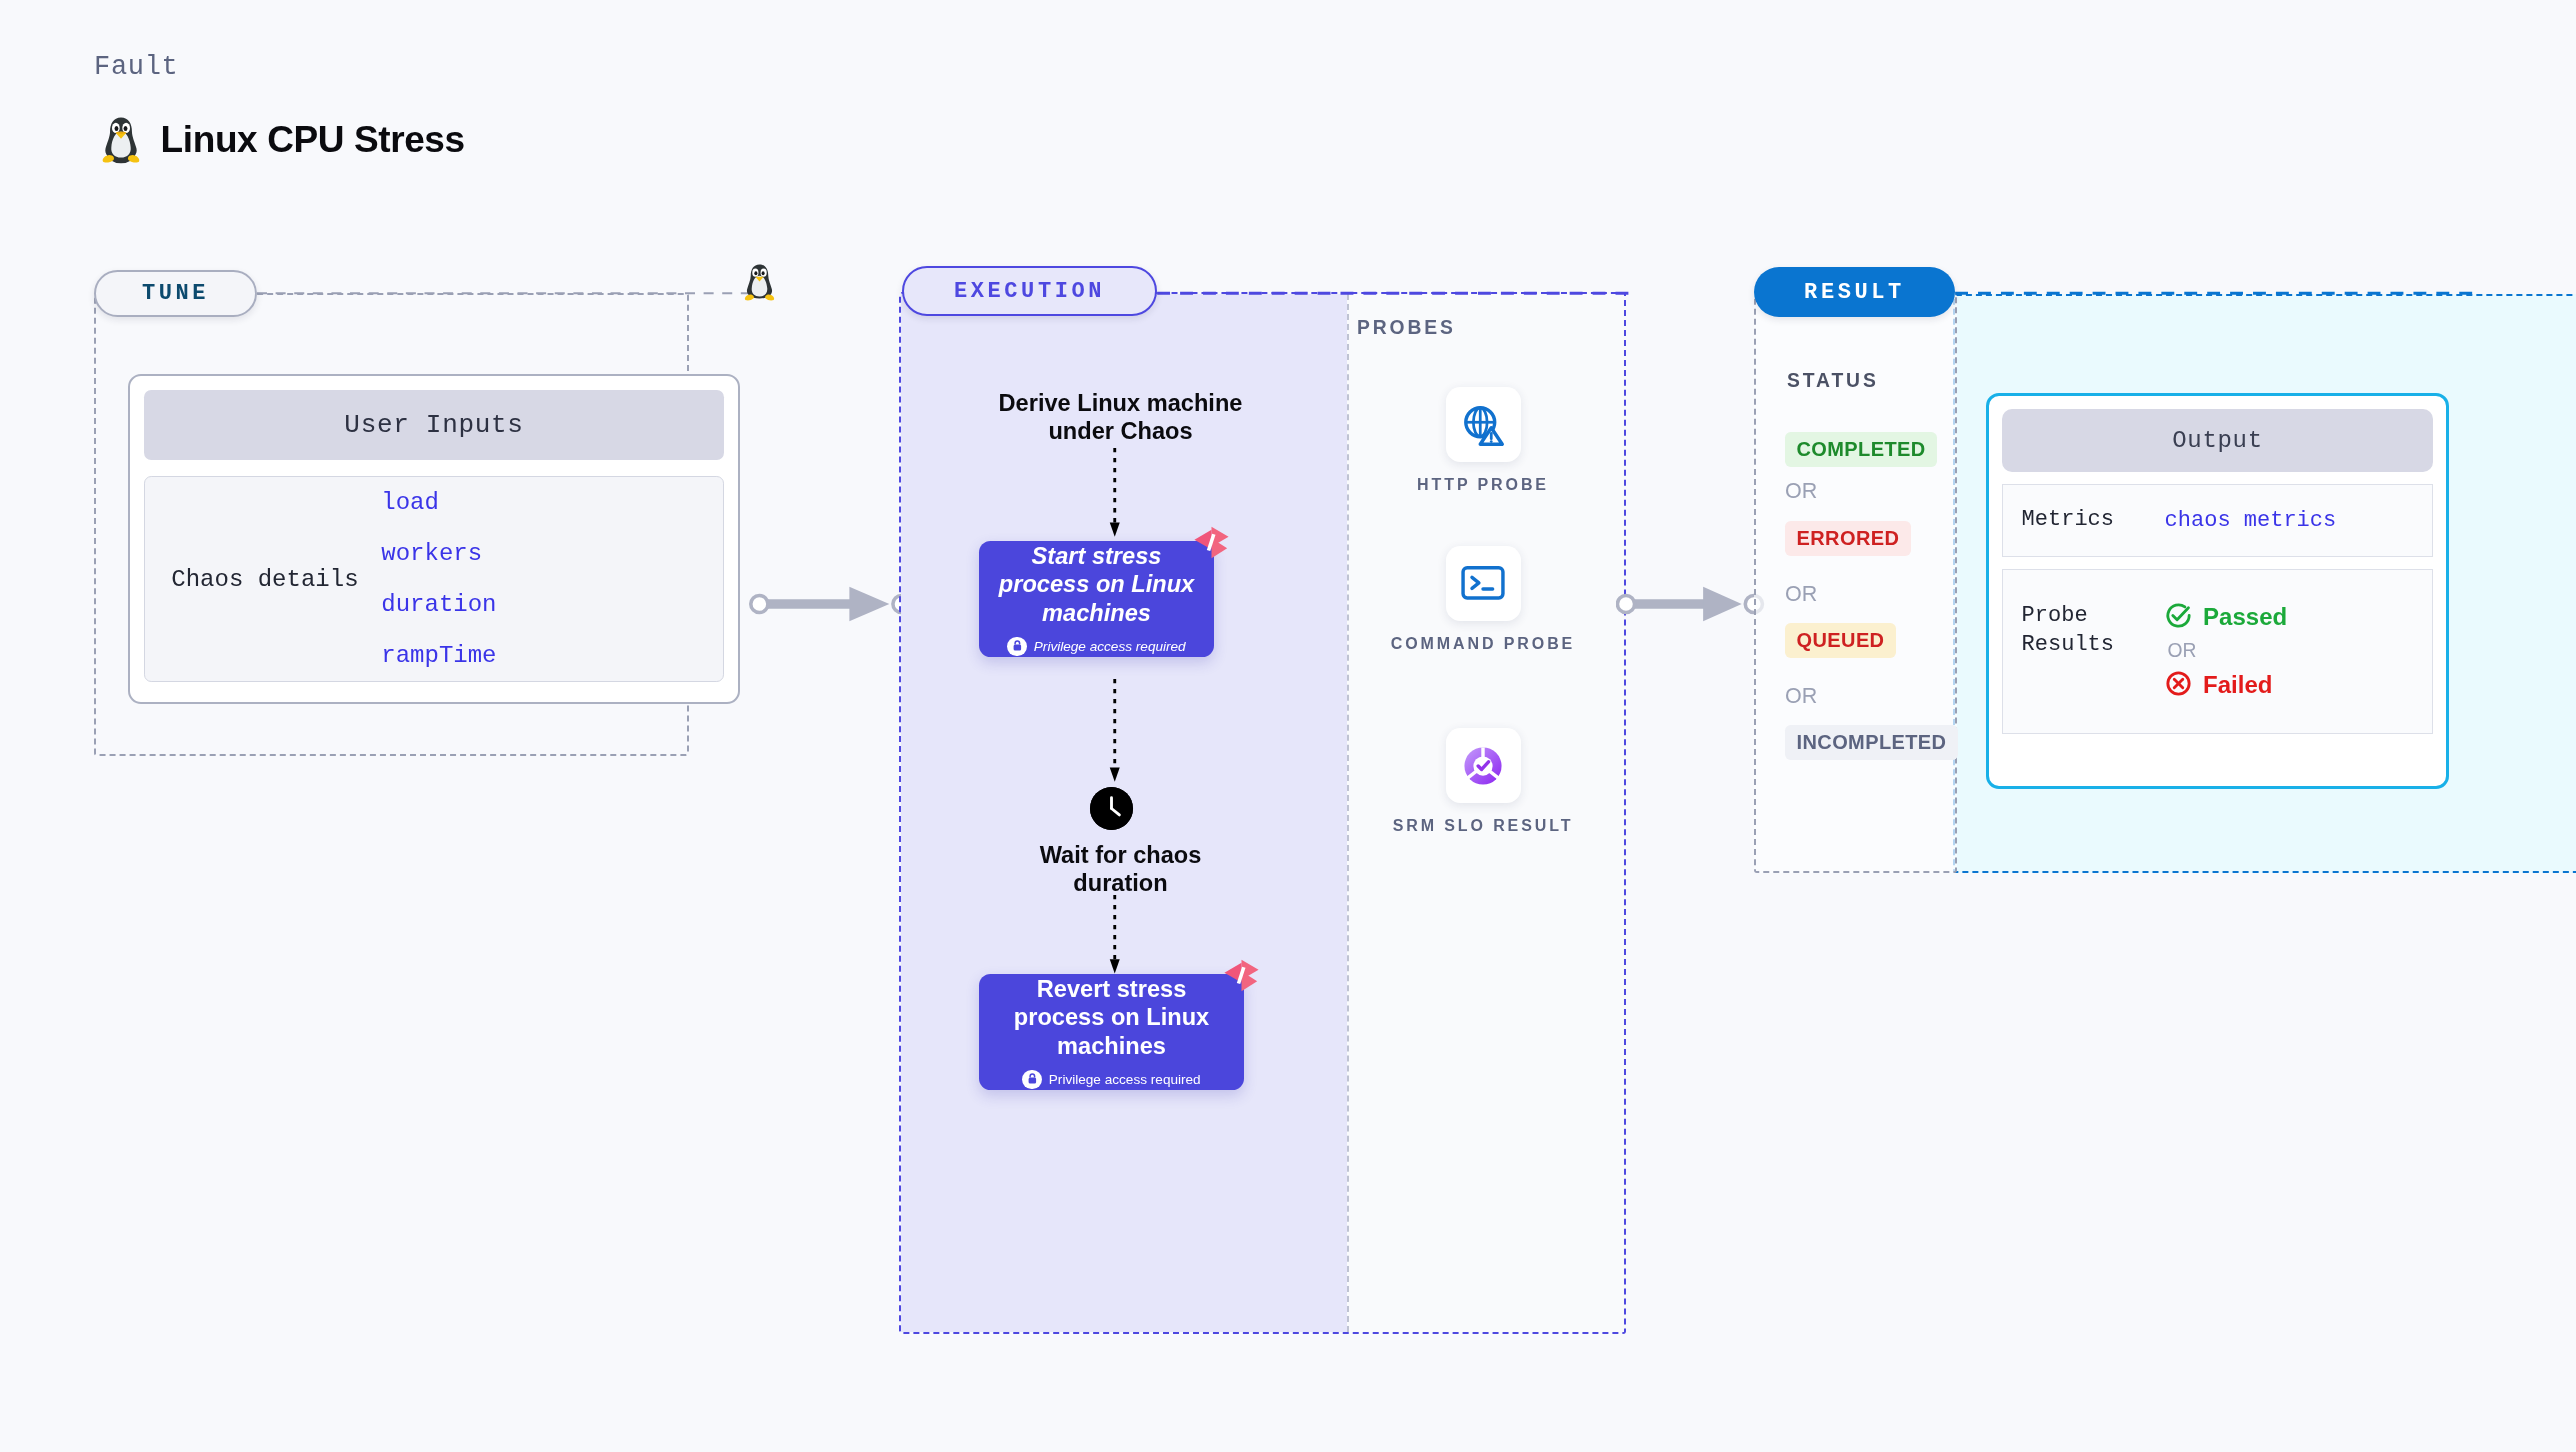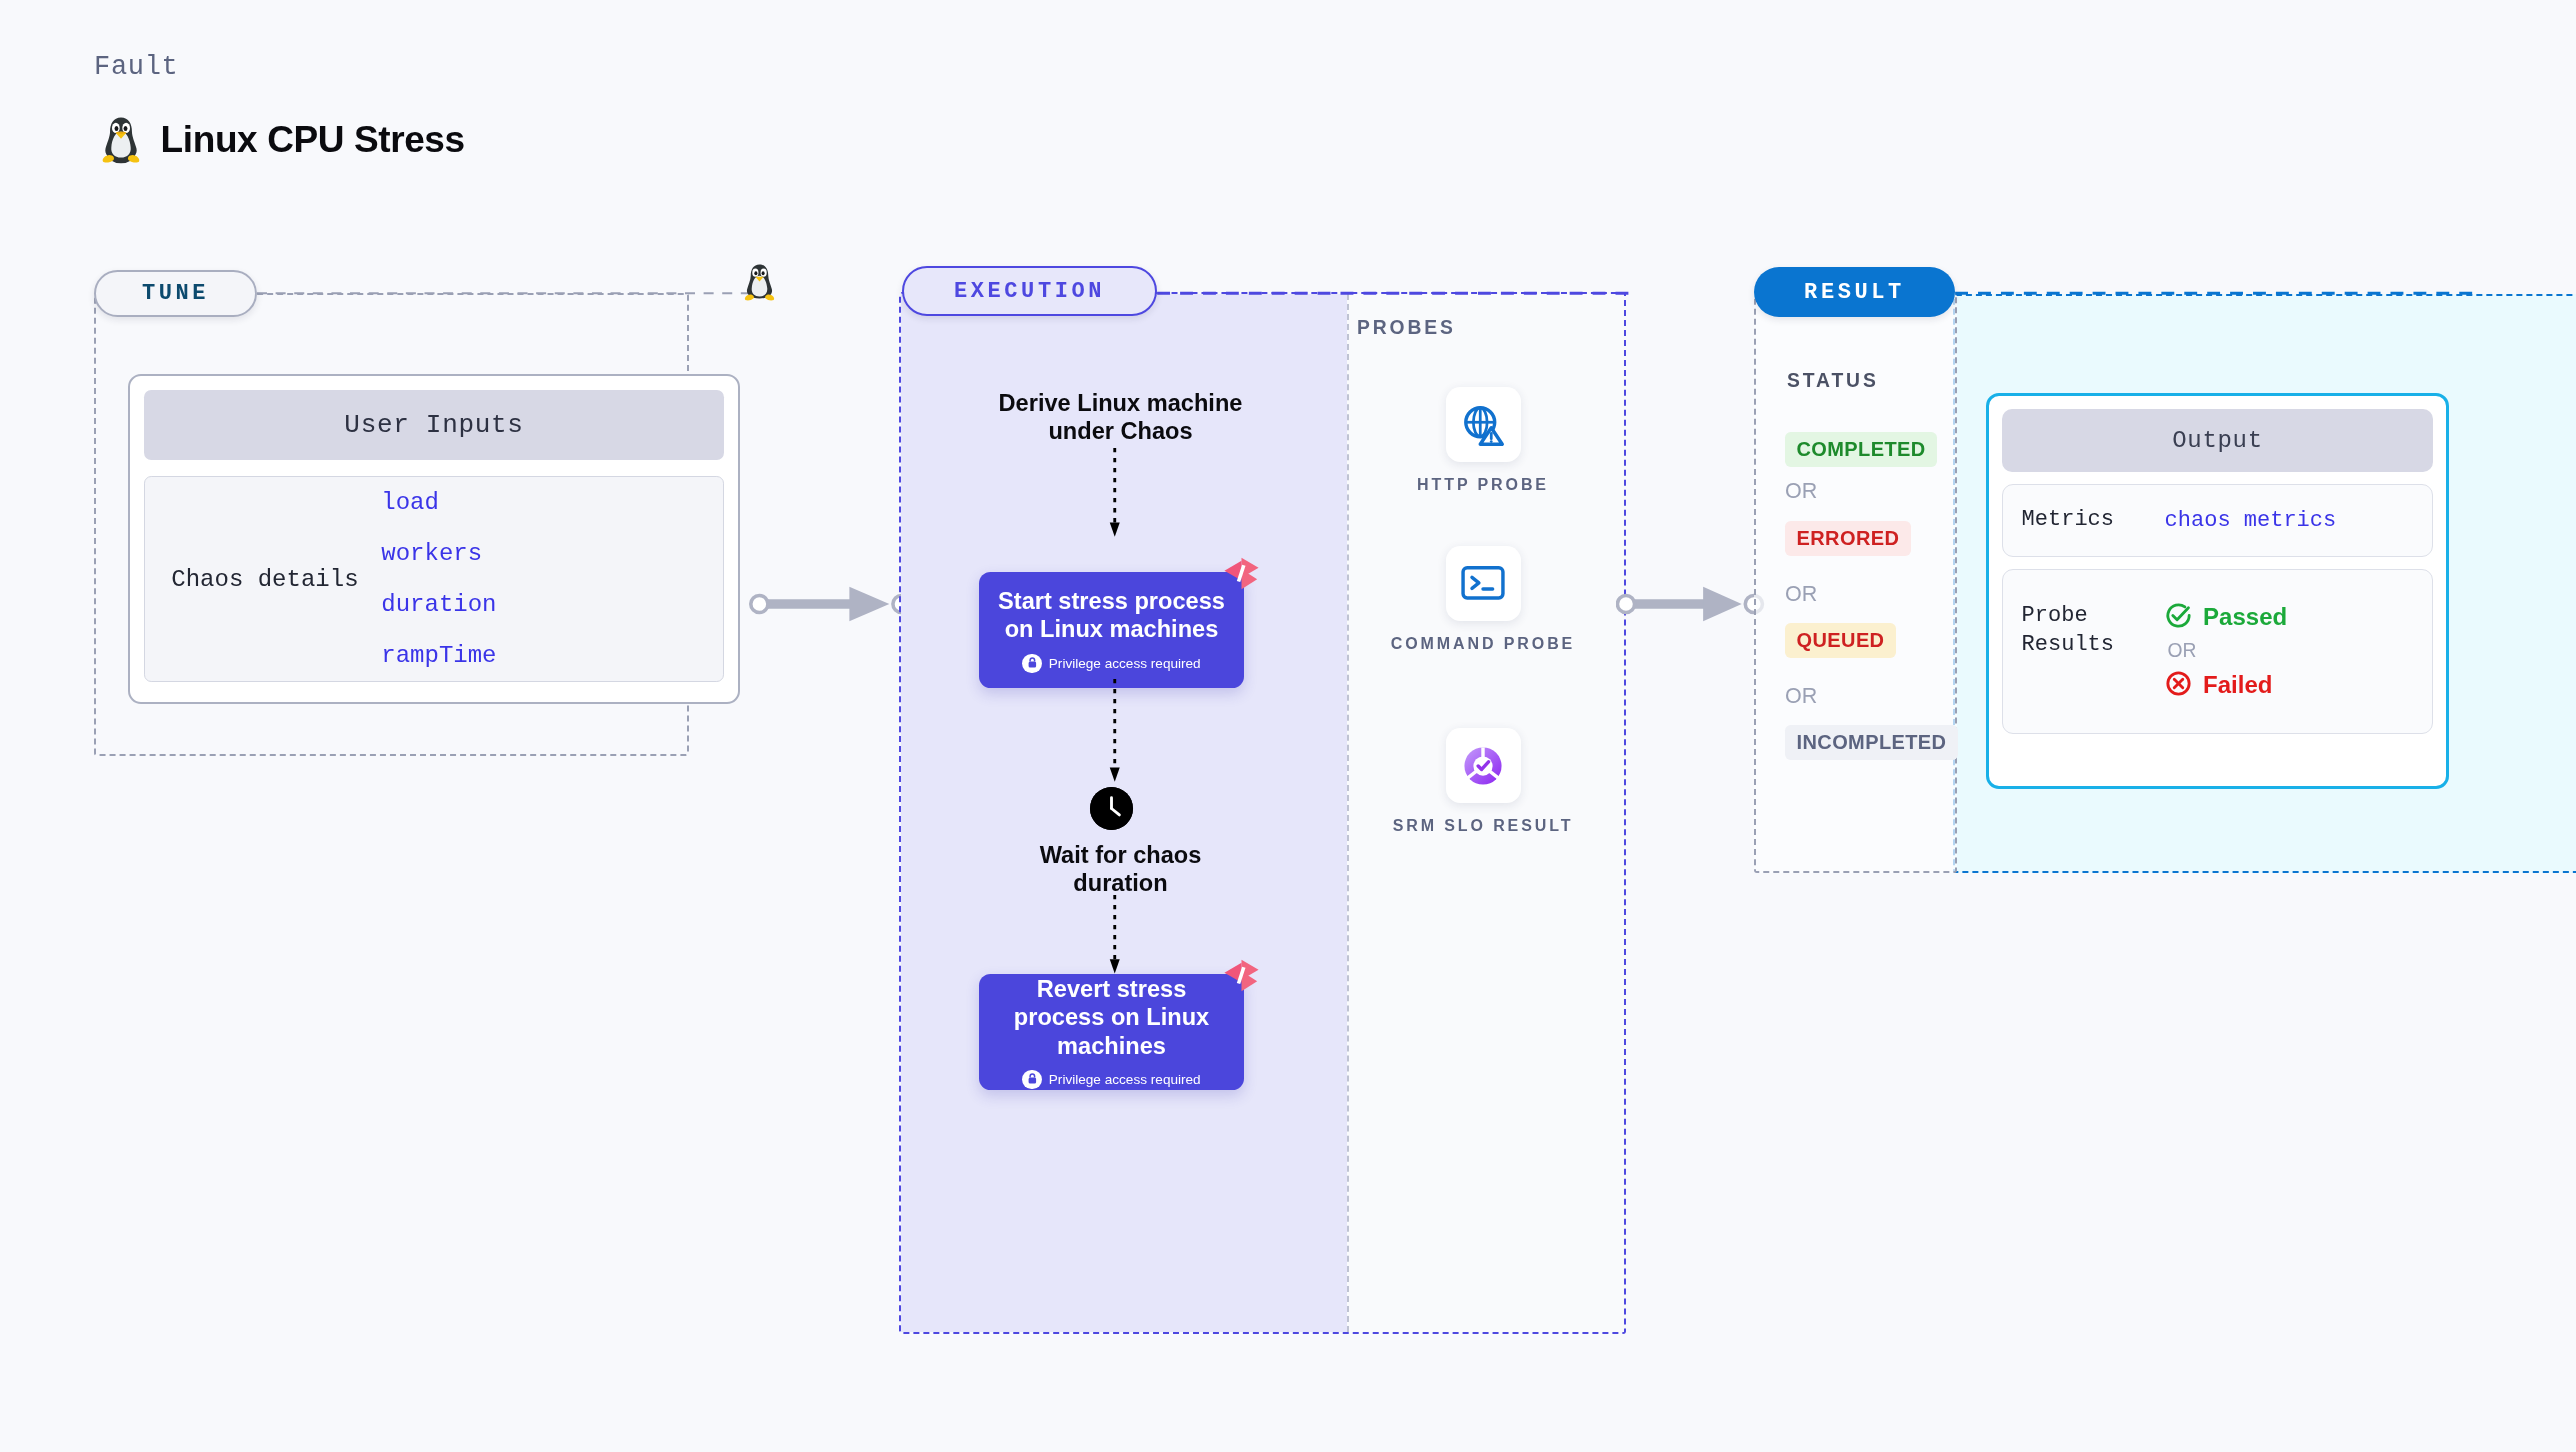--- a/index.html
+++ b/index.html
@@ -120,21 +120,21 @@
     text-align: center; line-height: 1.2;
   }
   .exec-box-note {
     display: flex; align-items: center; gap: 7.2px; margin-top: 10px;
     color: #FFFFFF; font-size: 13.6px;
   }
   .lock-badge {
     width: 19.3px; height: 19.3px; border-radius: 50%; background: #FFFFFF;
     display: flex; align-items: center; justify-content: center;
   }
-  #box-start { left: 979px; top: 572px; width: 265px; height: 116px; }
+  #box-start { left: 979px; top: 541px; width: 235px; height: 116px; font-style: italic; }
   #box-revert { left: 979px; top: 974px; width: 265px; height: 116px; }
 
   .harness-mark { position: absolute; right: -15.8px; top: -17px; }
 
   
   .v-arrow { position: absolute; }
 
   .clock-icon {
     position: absolute; left: 1090px; top: 787px;
     width: 43px; height: 43px; border-radius: 50%; background: #000000;
@@ -197,21 +197,21 @@
     padding: 13px;
   }
   #output-hdr {
     height: 63px; background: #D7D8E5; border-radius: 10px;
     display: flex; align-items: center; justify-content: center;
     font-family: "Liberation Mono", monospace; font-size: 24px;
     color: #3A3F52; letter-spacing: 0.7px;
   }
   .out-row {
     margin-top: 12px; background: #FAFBFD; border: 1.4px solid #DDE0E9;
-    border-radius: 11px; display: flex; align-items: center; padding: 0 18.6px;
+    border-radius: 0; display: flex; align-items: center; padding: 0 18.6px;
   }
   #out-metrics { height: 73px; }
   #out-probes { height: 165px; align-items: stretch; padding-top: 32px; }
   .out-key {
     font-family: "Liberation Mono", monospace; font-size: 22px; color: #222633;
     width: 143px; line-height: 1.3;
   }
   .out-val-metrics {
     font-family: "Liberation Mono", monospace; font-size: 22px; color: #3A34E8;
   }

